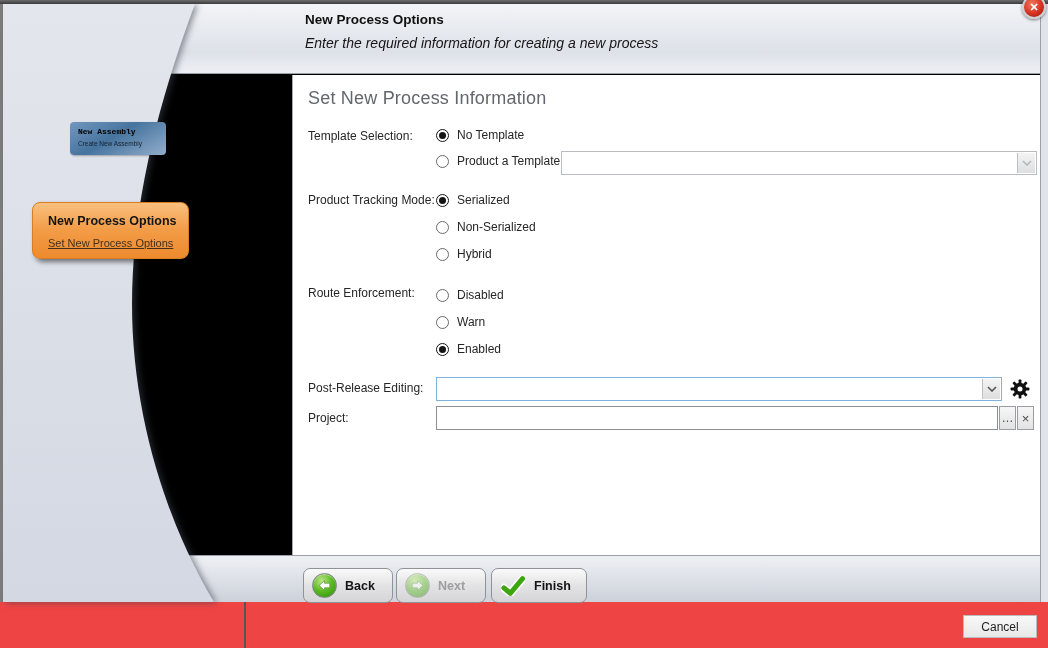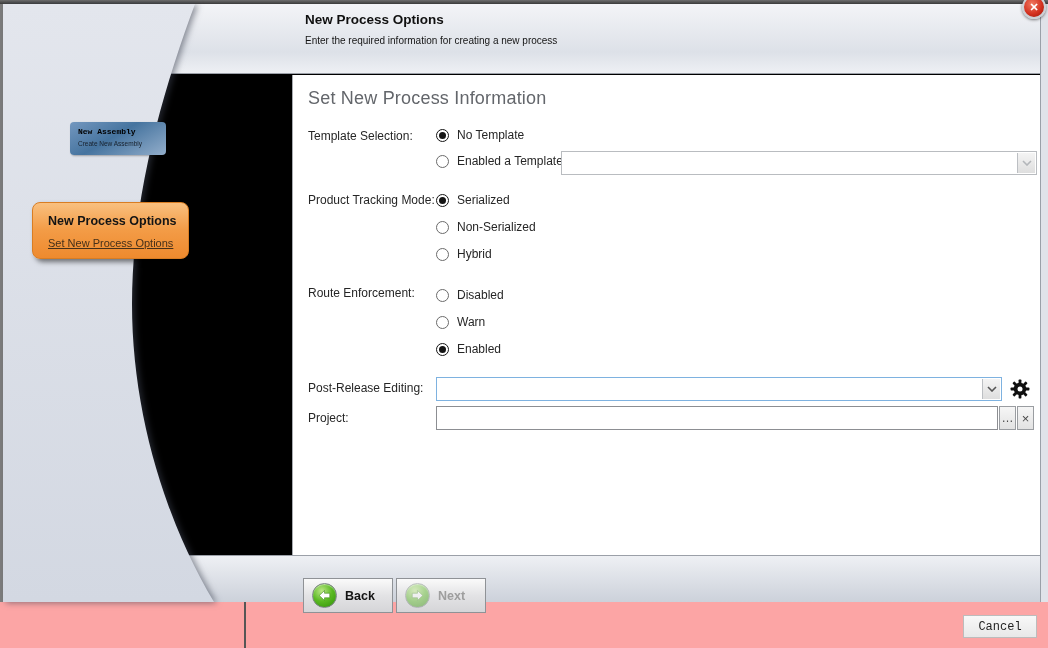--- a/index.html
+++ b/index.html
@@ -11,21 +11,21 @@
   .leftedge{ position:absolute; left:0; top:4px; width:3px; height:598px; background:#7d7d7d; }
   .rightstrip{ position:absolute; left:1040px; top:4px; width:8px; height:598px;
              background:#e0e3e9; border-left:1px solid #9aa0a8; }
 
   .content { position:absolute; left:3px; top:4px; width:1037px; height:598px; background:#000000; }
 
   .header  { position:absolute; left:0; top:0; width:100%; height:70px; z-index:1;
              background:linear-gradient(#f3f4f7, #dde1e8 70%, #eef0f4);
              border-bottom:1px solid #9ba0a8; }
   .header-title { position:absolute; left:302px; top:8px;  font-size:13.5px; font-weight:bold; color:#101010; }
-  .header-sub   { position:absolute; left:302px; top:31px; font-size:10px; color:#151515; }
+  .header-sub   { position:absolute; left:302px; top:31px; font-size:14px; color:#151515;font-style:italic; }
 
   .footerstrip { position:absolute; left:0; top:551px; width:100%; height:47px; z-index:1;
              background:linear-gradient(#eef0f4,#ccd1da); border-top:1px solid #9ba0a8; }
 
   .panel { position:absolute; left:289px; top:71px; width:748px; height:480px; z-index:2;
            background:#fff; border-left:1px solid #a8abb0; }
 
   .sidebar-svg { position:absolute; left:0; top:0; z-index:3;
            filter:drop-shadow(3px 1px 3px rgba(60,65,80,0.55)); }
 
@@ -60,35 +60,35 @@
 
   .gear { position:absolute; left:717px; top:304px; width:20px; height:20px; }
 
   .pfield { position:absolute; left:143px; top:331px; width:562px; height:24px;
            border:1px solid #8c8e92; background:#fff; font:12px "Liberation Sans",sans-serif; padding:0 4px; outline:none; }
   .sq { position:absolute; top:331px; width:17px; height:24px; border:1px solid #9a9da1;
            background:linear-gradient(#f6f6f6,#e2e2e2); color:#4a4a4a; font-size:12px;
            display:flex; align-items:center; justify-content:center; }
   .sq-browse { left:706px; } .sq-clear { left:724px; font-size:13px; }
 
-  .wbtn { position:absolute; top:22px; height:35px; border:1px solid #8f9296; border-radius:0;
+  .wbtn { position:absolute; top:12px; height:35px; border:1px solid #8f9296; border-radius:7px;
            background:linear-gradient(#fafafa,#e3e3e5 50%,#d5d5d8);
            display:flex; align-items:center; gap:8px; padding:0 12px 0 8px;
            font-size:12.5px; font-weight:bold; color:#141414; cursor:default; }
   .wbtn-back   { left:300px; width:90px; }
   .wbtn-next   { left:393px; width:90px; color:#9e9e9e; }
   .wbtn-next .gicon { opacity:0.45; }
   .wbtn-finish { left:488px; width:96px; }
   .gicon { width:25px; height:25px; border-radius:50%; flex:none;
            background:radial-gradient(circle at 38% 30%, #bce786, #5ab922 48%, #2e8e07);
            border:1px solid #7e8487; box-shadow:inset 0 1px 1px rgba(255,255,255,0.5);
            display:flex; align-items:center; justify-content:center; }
   .cicon { width:26px; height:25px; flex:none; display:flex; align-items:center; justify-content:center; }
 
-  .bbar { position:absolute; left:0; top:602px; width:1048px; height:46px; background:#fca5a5;font-family:Liberation Mono, monospace; }
+  .bbar { position:absolute; left:0; top:602px; width:1048px; height:46px; background:#ef4444; }
   .bbar .divider { position:absolute; left:244px; top:0; width:2px; height:100%; background:#565656; }
   .cancel-btn { position:absolute; left:963px; top:13px; width:74px; height:23px;
            background:linear-gradient(#f8f8f8,#e8e8e8); border:1px solid #bcbcbc;
            font-size:12px; color:#1e1e1e; display:flex; align-items:center; justify-content:center; }
 
   .close-btn { position:absolute; left:1022px; top:-5px; width:24px; height:24px; border-radius:50%;
            background:radial-gradient(circle at 40% 35%, #f07a62, #d43220 55%, #991205);
            border:2px solid #ccd0d5; box-shadow:0 1px 3px rgba(0,0,0,0.5); z-index:50;
            color:#fff; font-size:11px; font-weight:bold;
            display:flex; align-items:center; justify-content:center; }
@@ -119,33 +119,42 @@
         <span>Back</span>
       </div>
       <div class="wbtn wbtn-next">
         <span class="gicon">
           <svg viewBox="0 0 20 20" width="15" height="15">
               <path d="M17 10 L10 3.4 V7 H3 V13 H10 V16.6 Z" fill="#fff" stroke="#2e7d0a" stroke-width="0.7"></path>
             </svg>
         </span>
         <span>Next</span>
       </div>
+      <div class="wbtn wbtn-finish">
+        <span class="cicon">
+          <svg viewBox="0 0 26 22" width="24" height="20">
+            <path d="M3 13 L10 19 L23.5 3" stroke="#fff" stroke-width="9" fill="none" stroke-linejoin="round" stroke-linecap="round"></path>
+            <path d="M3 13 L10 19 L23.5 3" stroke="#3da50e" stroke-width="5.5" fill="none" stroke-linejoin="round" stroke-linecap="round"></path>
+          </svg>
+        </span>
+        <span>Finish</span>
+      </div>
     </div>
 
     <div class="panel">
       <div class="heading">Set New Process Information</div>
 
       <div class="flabel" style="top:54px">Template Selection:</div>
       <div class="radiorow" style="left:143px;top:53px">
         <span class="radio sel"></span>
         <span>No Template</span>
       </div>
       <div class="radiorow" style="left:143px;top:79px">
         <span class="radio"></span>
-        <span>Enabled a Template</span>
+        <span>Product a Template</span>
       </div>
       <div class="combo combo-template">
         <span></span>
         <span class="dd">
           <svg width="10" height="6">
               <path d="M1 1 L5 5 L9 1" stroke="#b3b6ba" stroke-width="1.6" fill="none"></path>
             </svg>
         </span>
       </div>
 

